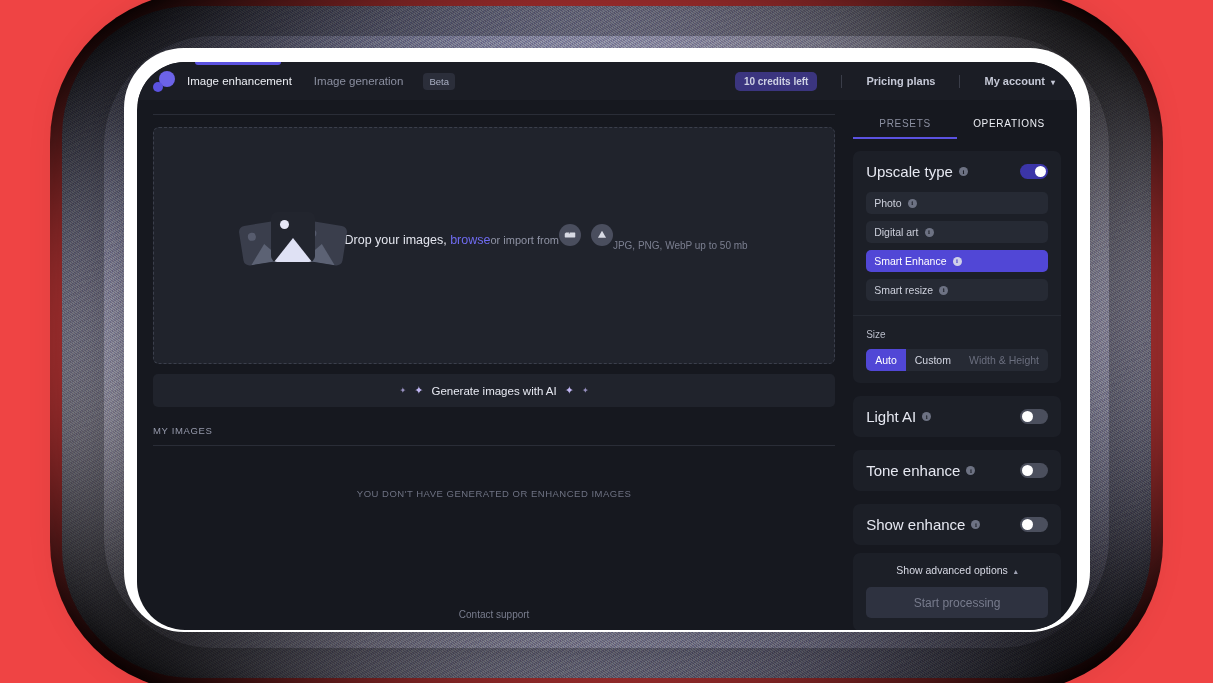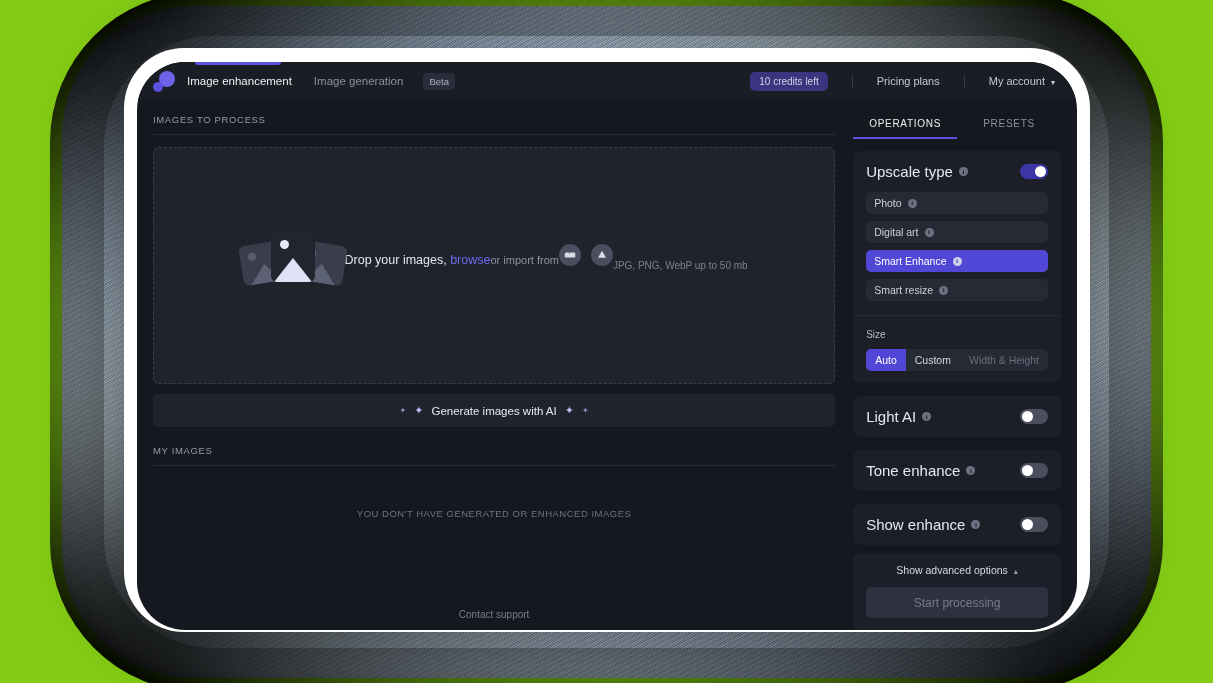--- a/index.html
+++ b/index.html
@@ -3,21 +3,21 @@
 <meta charset="utf-8">
 <title>Image Enhancement App</title>
 <style>
   * { box-sizing: border-box; margin: 0; padding: 0; }
   html, body {
     width: 1213px; height: 683px;
     background: #000000;
     font-family: "Liberation Sans", sans-serif;
     overflow: hidden;
   }
-  #stage { position: relative; width: 1213px; height: 683px; background: #84cc16; }
+  #stage { position: relative; width: 1213px; height: 683px; background: #ef4444; }
 
   
   .halo {
     position: absolute;
     left: 62px; top: 6px; width: 1089px; height: 672px;
     border-radius: 130px;
     background:
       radial-gradient(ellipse at 30% 20%, rgba(140,150,200,.55), rgba(0,0,0,0) 62%),
       radial-gradient(ellipse at 75% 85%, rgba(150,155,190,.5), rgba(0,0,0,0) 62%),
       linear-gradient(160deg, #9aa0b8 0%, #b7bac8 40%, #a7abc0 70%, #8f93ad 100%);
@@ -84,21 +84,21 @@
   .nav-item { font-size: 11.5px; color: #8b8fa0; cursor: pointer; white-space: nowrap; }
   .nav-item.active { color: #eceef4; }
   .tab-underline {
     position: absolute; left: 58px; top: 0; width: 86px; height: 2.5px;
     background: #5b52e0; border-radius: 0 0 3px 3px;
   }
   .beta {
     font-size: 9.5px; color: #aab0c4; background: #2b2e3a;
     padding: 3px 6px; border-radius: 4px; margin-left: 20px; white-space: nowrap;
   }
-  .topbar-right { margin-left: auto; display: flex; align-items: center; gap: 8px; }
+  .topbar-right { margin-left: auto; display: flex; align-items: center; gap: 8px; font-weight: bold; }
   .credits {
     font-size: 10px; color: #cfd2e4; background: #3b357f;
     padding: 4px 9px; border-radius: 5px; white-space: nowrap; cursor: pointer;
   }
   .vdiv { width: 1px; height: 13px; background: #3a3d49; margin: 0 16px; }
   .tlink { font-size: 11px; color: #c5c8d6; cursor: pointer; white-space: nowrap; }
   .caret { display: inline-block; margin-left: 6px; font-size: 8px; color: #c5c8d6; }
 
   
   .body { display: flex; flex: 1 1 auto; min-height: 0; }
@@ -251,21 +251,20 @@
         <span class="tlink">
           <span>My account</span><span class="caret">▾</span>
         </span>
       </div>
     </div>
 
     <div class="body">
 
       <div class="left">
 
-        <div class="sec-head">IMAGES TO PROCESS</div>
         <div class="sec-rule"></div>
 
         <div class="dropzone">
 
           <div class="ph">
             <div class="card side lft">
               <div class="dot"></div>
               <div class="mtn"></div>
             </div>
             <div class="card side rgt">
@@ -315,22 +314,22 @@
         <div class="empty">
           <span>YOU DON'T HAVE GENERATED OR ENHANCED IMAGES</span>
         </div>
 
         <div class="support">Contact support</div>
       </div>
 
       <div class="right">
 
         <div class="tabs">
+          <div class="tab">PRESETS</div>
           <div class="tab active">OPERATIONS</div>
-          <div class="tab">PRESETS</div>
         </div>
         <div class="tabs-rule">
           <div class="sel"></div>
         </div>
 
         <div class="card-box">
           <div class="row">
             <span class="row-label">Upscale type</span>
             <span class="info">i</span>
             <span class="toggle on">

